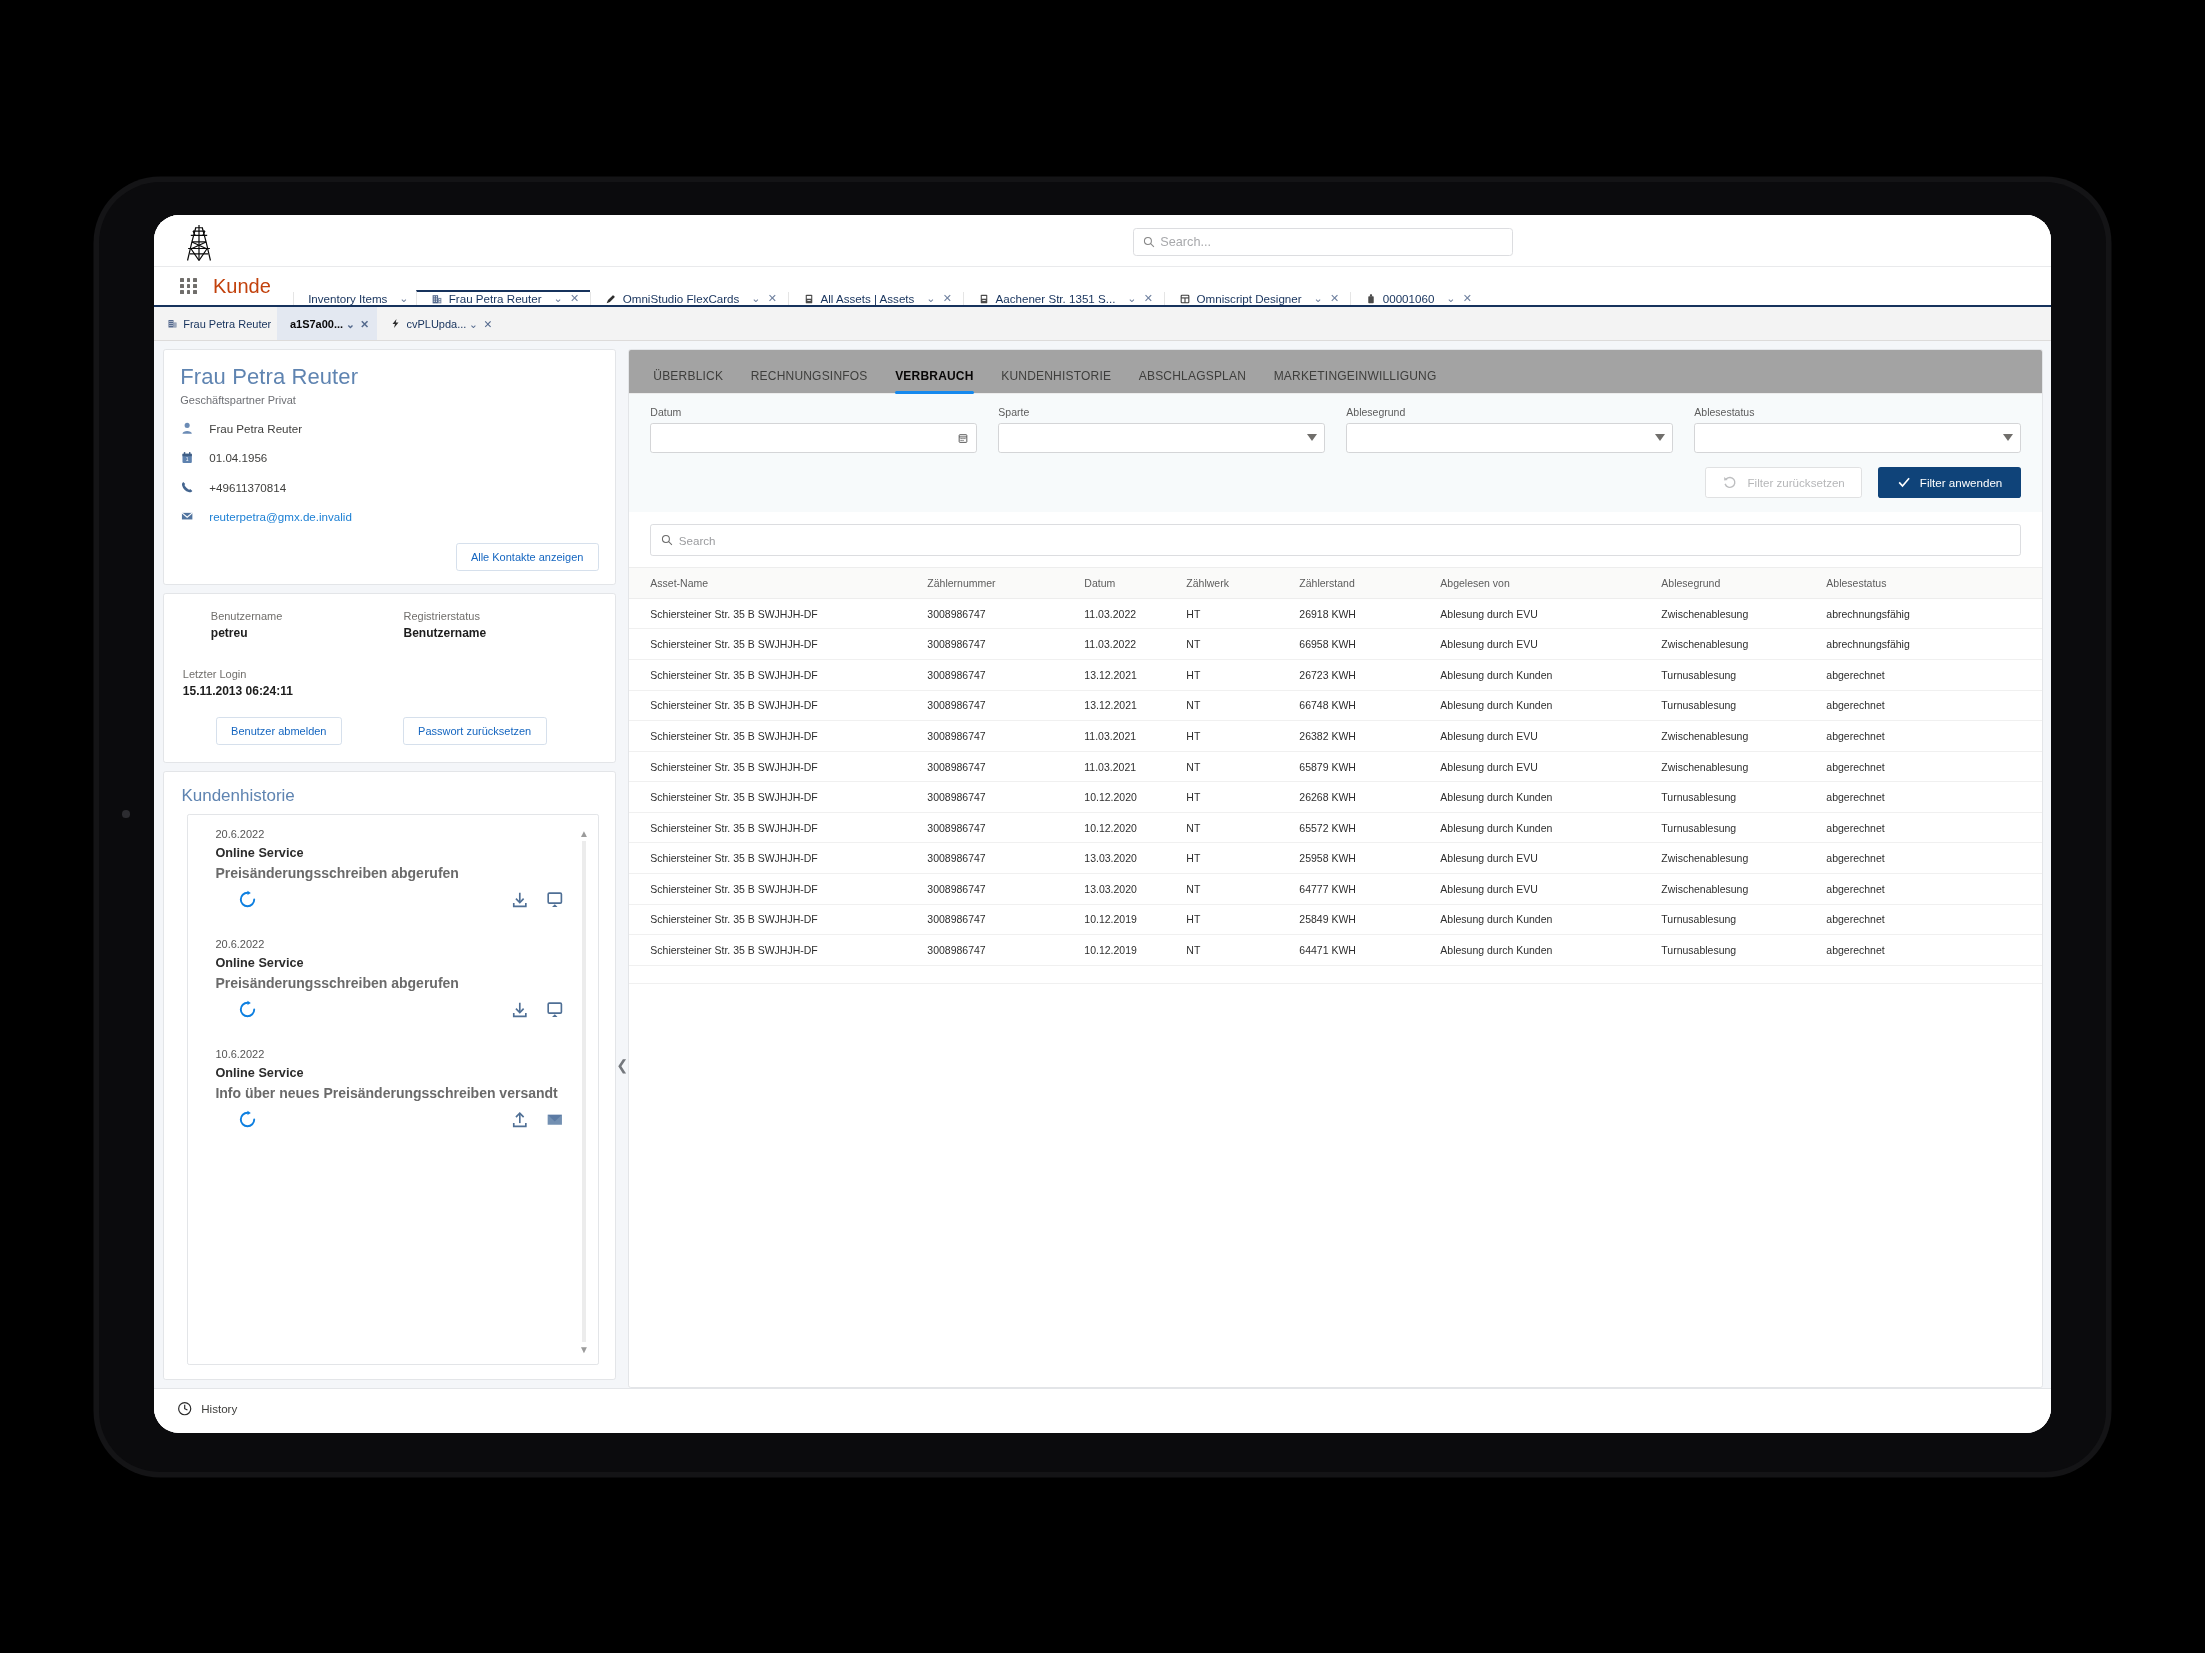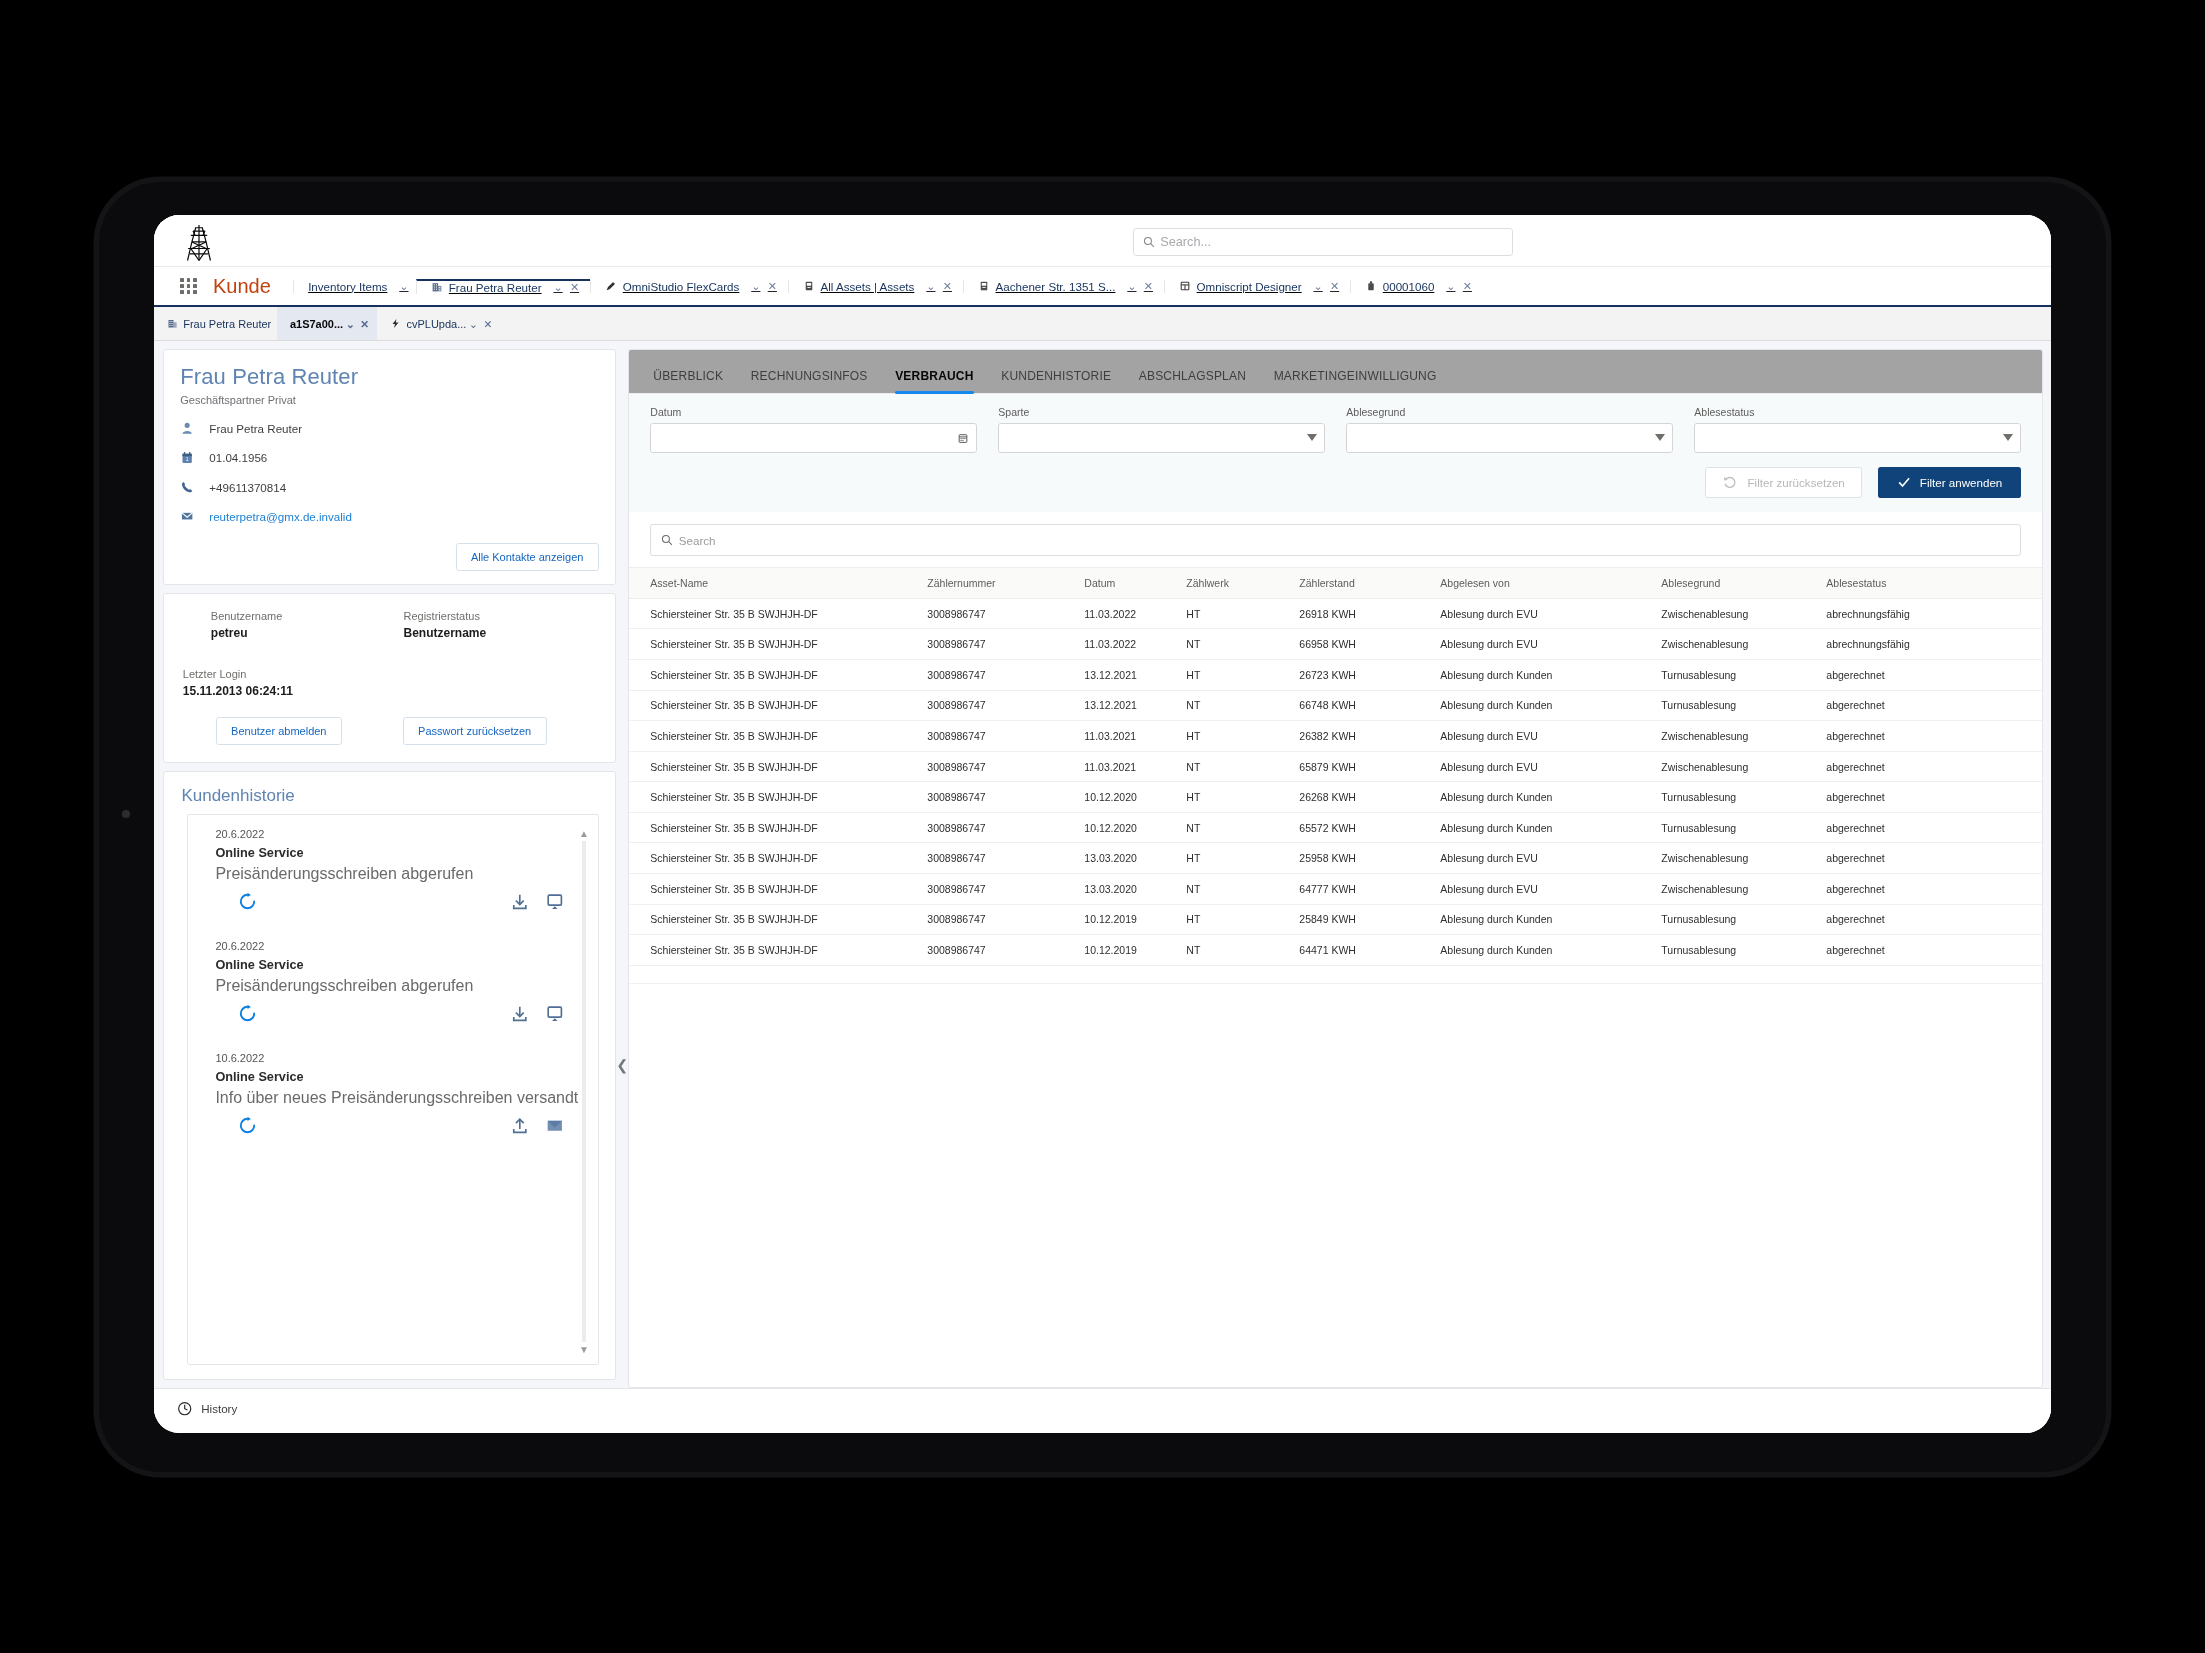--- a/index.html
+++ b/index.html
@@ -72,21 +72,21 @@
     margin-left: 22px;
   }
   .waffle-grid { display: grid; grid-template-columns: repeat(3, 3.9px); gap: 2.2px; }
   .waffle-grid i { width: 3.9px; height: 3.9px; background: #706e6b; border-radius: 0.6px; display:block;}
   .app-name {
     display: flex; align-items: center;
     font-size: 20px; color: #c2410c; font-weight: 400;
     padding: 0 22px 0 12px;
     white-space: nowrap;
   }
-  .navtabs { display: flex; align-items: center; flex: 1; text-decoration: underline; }
+  .navtabs { display: flex; align-items: flex-end; flex: 1; }
   .navtab {
     display: flex; align-items: center;
     border-left: 0.6px solid #e5e5e5;
     padding: 0 4.4px 0 14.3px;
     font-size: 11.6px; color: #16325c;
     white-space: nowrap;
     position: relative;
     background: #fff;
   }
   .navtab.active { border-top: 2.2px solid #16325c; background:#fff; }
@@ -169,21 +169,21 @@
   .hist-card { flex: 1; padding: 0; display: flex; flex-direction: column; min-height: 0; position: relative; }
   .hist-head { font-size: 17px; color: #5f84b1; padding: 14.3px 17.6px 7.7px 17.6px; }
   .hist-scroll {
     margin: 0 16.5px 14.3px 23px;
     border: 0.6px solid #e3e5e8; border-radius: 2.2px;
     flex: 1; overflow: hidden; position: relative;
   }
   .hist-item { padding: 13.2px 19px 15.4px 27.6px; }
   .hist-date { font-size: 11px; color: #555; }
   .hist-title { font-size: 12.7px; color: #2b2b2b; font-weight: bold; margin-top: 6px; }
-  .hist-desc { font-size: 16px; color: #6a6a6a; margin-top: 5.5px; }
+  .hist-desc { font-size: 14px; color: #6a6a6a; margin-top: 5.5px; font-weight: bold; }
   .hist-icons { display: flex; align-items: center; margin-top: 8.8px; }
   .hist-icons .left-ico { margin-left: 23px; }
   .hist-icons .right-ico { margin-left: auto; display:flex; gap: 17.6px; padding-right: 15.4px;}
   .vscroll {
     position: absolute; right: 7.7px; top: 13.2px; bottom: 8.8px; width: 12px;
   }
   .vscroll .arr { text-align:center; color:#9b9b9b; font-size: 10px; }
   .vscroll .track { position:absolute; top: 13.2px; bottom: 13.2px; left:3.9px; width:4.4px; background:#ececec;}
   .collapse-handle {
     position: absolute; right: -3.9px; top: 711px;

